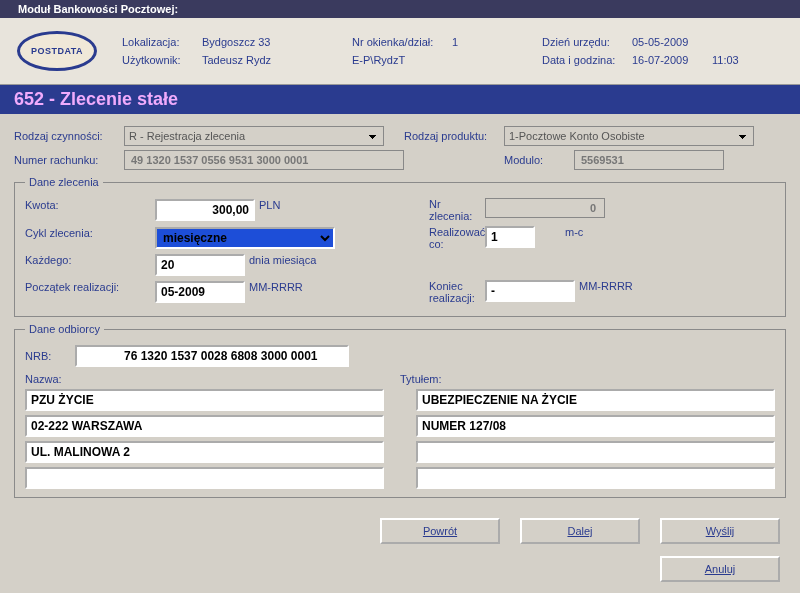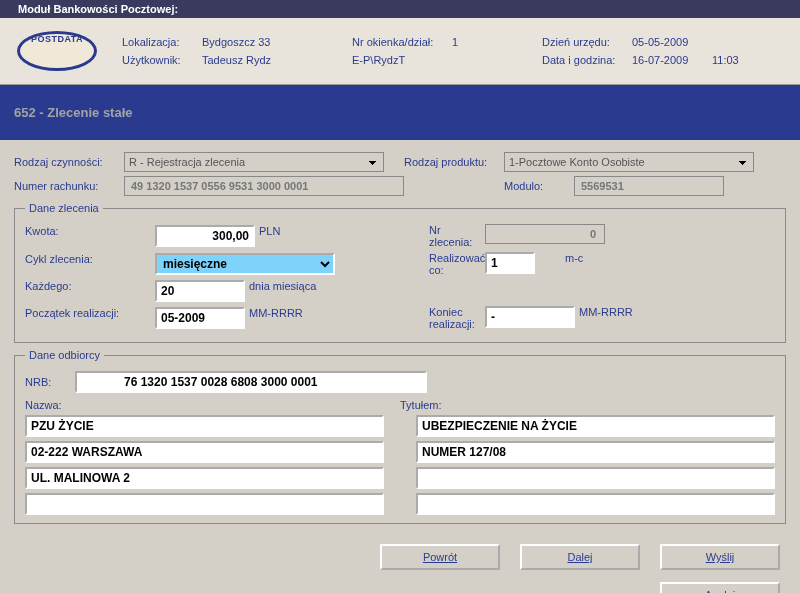--- a/index.html
+++ b/index.html
@@ -1,42 +1,42 @@
 <!DOCTYPE html>
 <html><head>
 <meta charset="utf-8">
 <style>
 * { box-sizing: border-box; margin: 0; padding: 0; font-family: Tahoma, Arial, sans-serif; }
 body { background: #d4d0c8; width: 800px; height: 593px; overflow: hidden; }
 .titlebar { background: #3a3a5e; color: #fff; font-size: 11px; font-weight: bold; padding: 3px 18px; }
 .header { display: flex; padding: 8px 12px 8px 12px; align-items: center; background: #e8e4dc; border-bottom: 1px solid #999; }
 .logo { width: 90px; height: 50px; display: flex; align-items: center; justify-content: center; }
-.logo-shape { width: 80px; height: 40px; border: 3px solid #2a3b8f; border-radius: 50%; display: flex; align-items: flex-start; justify-content: center; position: relative; background: #f0e8d8; }
+.logo-shape { width: 80px; height: 40px; border: 3px solid #2a3b8f; border-radius: 50%; display: flex; align-items: center; justify-content: center; position: relative; background: #f0e8d8; }
 .logo-text { font-size: 9px; font-weight: bold; color: #2a3b8f; letter-spacing: 0.5px; }
 .header-info { flex: 1; display: grid; grid-template-columns: 80px 150px 100px 90px 90px 80px 40px; row-gap: 6px; font-size: 11px; color: #2a3b8f; margin-left: 20px; }
 .header-info .lbl { }
 .header-info .val { color: #2a3b8f; }
-.subtitle-bar { background: #2a3b8f; color: #a3a3a3; font-size: 13px; font-weight: bold; padding: 20px 14px; }
+.subtitle-bar { background: #2a3b8f; color: #f0abfc; font-size: 18px; font-weight: bold; padding: 4px 14px; }
 .form-area { padding: 8px 14px; font-size: 11px; color: #2a3b8f; }
 .row { display: flex; align-items: center; margin: 4px 0; }
 .lbl2 { color: #2a3b8f; }
 select.big-sel {
   background: #d4d0c8; border: 1px solid #888; height: 20px; font-size: 11px;
   -webkit-appearance: none; appearance: none; padding: 1px 18px 1px 4px;
   background-image: linear-gradient(45deg, transparent 50%, #000 50%), linear-gradient(135deg, #000 50%, transparent 50%);
   background-position: calc(100% - 10px) 8px, calc(100% - 6px) 8px;
   background-size: 4px 4px, 4px 4px; background-repeat: no-repeat;
   color: #555;
 }
 .readonly-box { background: #d4d0c8; border: 1px solid #888; height: 20px; padding: 2px 6px; font-size: 11px; color: #777; font-weight: bold; display: inline-flex; align-items: center; }
 fieldset { border: 1px solid #8a8a8a; padding: 6px 10px 8px 10px; margin: 6px 0; }
 legend { font-size: 11px; color: #2a3b8f; padding: 0 4px; }
 .text-in { border: 2px inset #fff; background: #fff; height: 22px; font-size: 12px; font-weight: bold; padding: 1px 4px; }
 .text-in.right { text-align: right; }
-.sel-in { border: 2px inset #fff; background: #7dd3fc; height: 22px; font-size: 12px; font-weight: bold; padding: 0 2px; }
+.sel-in { border: 2px inset #fff; background: #1d4ed8; height: 22px; font-size: 12px; font-weight: bold; padding: 0 2px; }
 .unit { margin-left: 4px; color: #2a3b8f; }
 .col { display: flex; }
 .col .lbl2 { width: 130px; }
 .col2 .lbl2 { width: 100px; padding-left: 44px; }
 .recipients-row { display:flex; gap: 32px; }
 .recipients-col { flex:1; display:flex; flex-direction:column; gap:4px; }
 .recipients-col input { width: 100%; border: 2px inset #fff; background:#fff; height:22px; font-size:12px; font-weight:bold; padding:1px 4px; }
 .btnbar { display:flex; justify-content:flex-end; gap: 20px; padding: 6px 20px; }
 .btn { width: 120px; height: 26px; background: #d4d0c8; border: 2px outset #fff; font-size: 11px; color: #2a3b8f; cursor: pointer; }
 .btn .u { text-decoration: underline; }
@@ -137,21 +137,21 @@
         <input class="text-in" style="width: 90px;" value="-">
         <span class="unit">MM-RRRR</span>
       </div>
     </div>
   </fieldset>
 
   <fieldset>
     <legend>Dane odbiorcy</legend>
     <div class="row">
       <span class="lbl2" style="width:50px">NRB:</span>
-      <input class="text-in" style="width: 352px; padding-left: 47px;" value="76 1320 1537 0028 6808 3000 0001">
+      <input class="text-in" style="width: 274px; padding-left: 47px;" value="76 1320 1537 0028 6808 3000 0001">
     </div>
     <div class="row" style="margin-top:6px">
       <span class="lbl2" style="width:50%">Nazwa:</span>
       <span class="lbl2">Tytułem:</span>
     </div>
     <div class="recipients-row">
       <div class="recipients-col">
         <input value="PZU ŻYCIE" style="">
         <input value="02-222 WARSZAWA" style="">
         <input value="UL. MALINOWA 2" style="">

